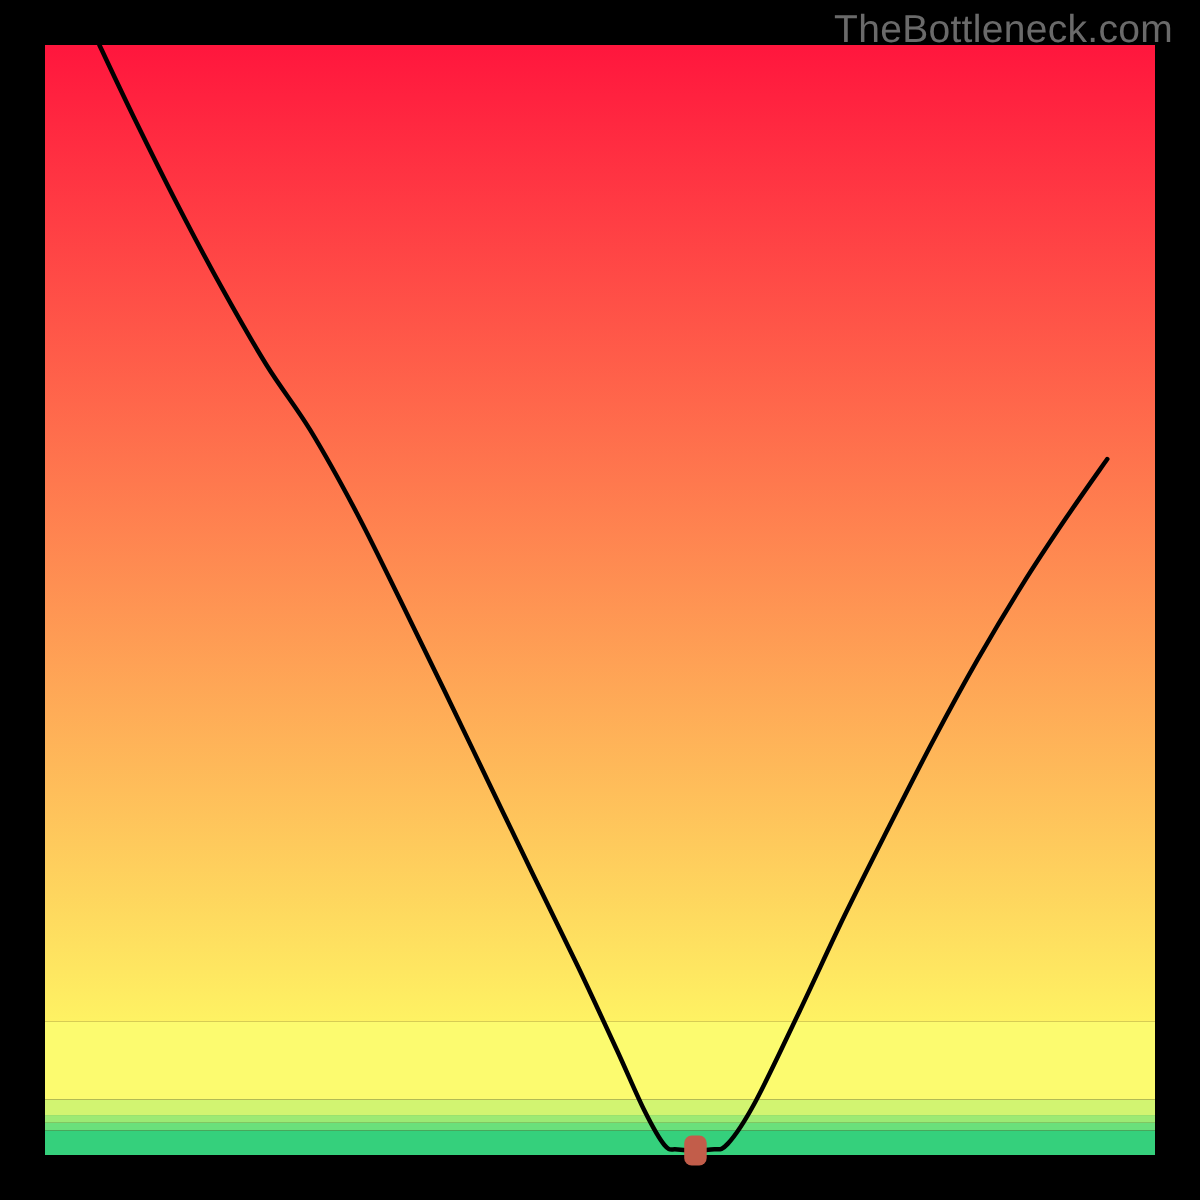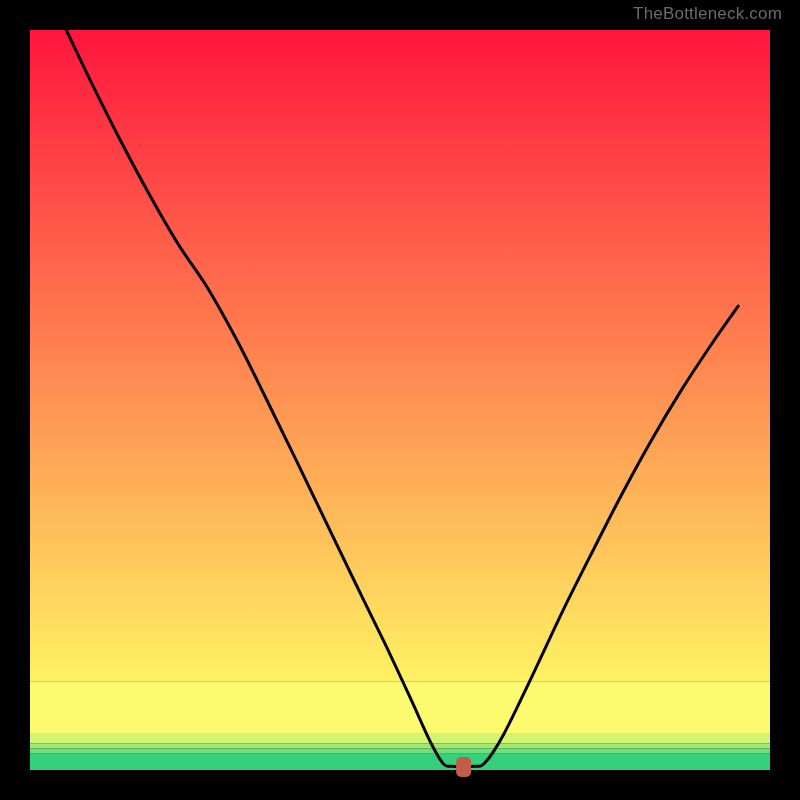--- a/index.html
+++ b/index.html
@@ -14,21 +14,21 @@
   .container {
     position: relative;
     width: 800px;
     height: 800px;
   }
   .watermark {
     position: absolute;
     top: 4px;
     right: 18px;
     color: #6a6a6a;
-    font-size: 17px;
+    font-size: 26px;
     font-weight: 500;
     letter-spacing: 0.2px;
     z-index: 4;
     user-select: none;
   }
   svg.plot {
     position: absolute;
     top: 0;
     left: 0;
     width: 800px;

